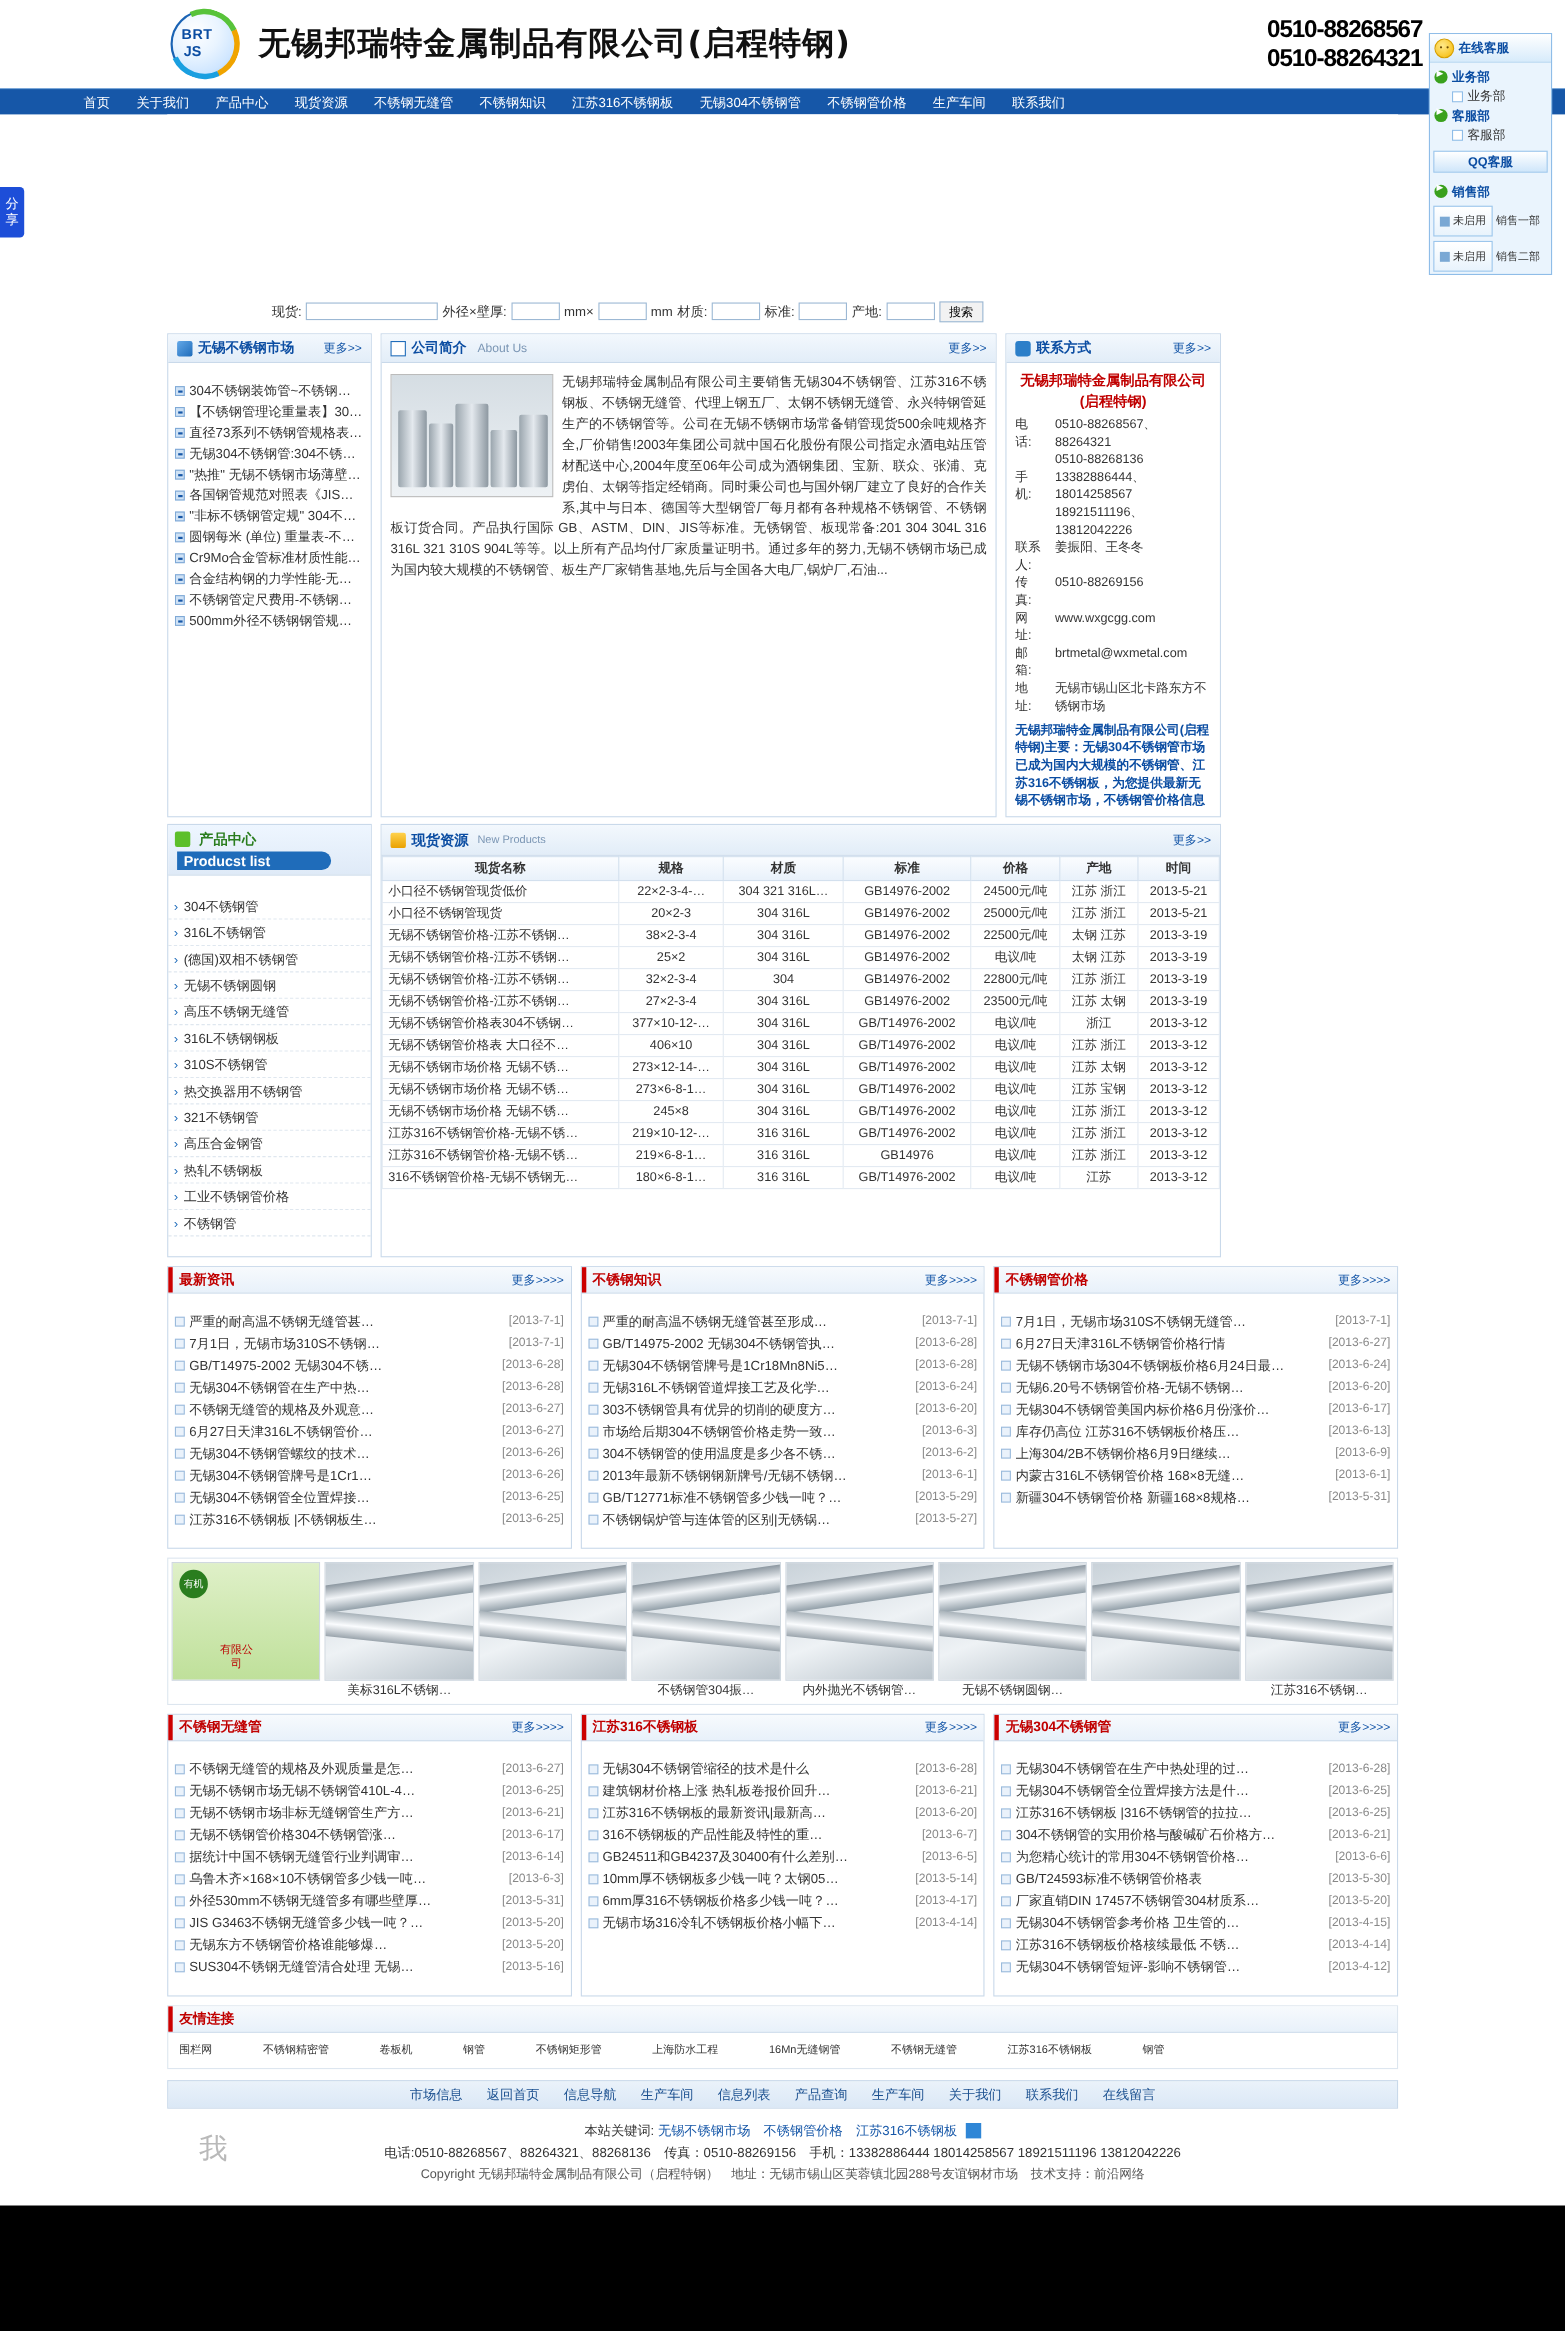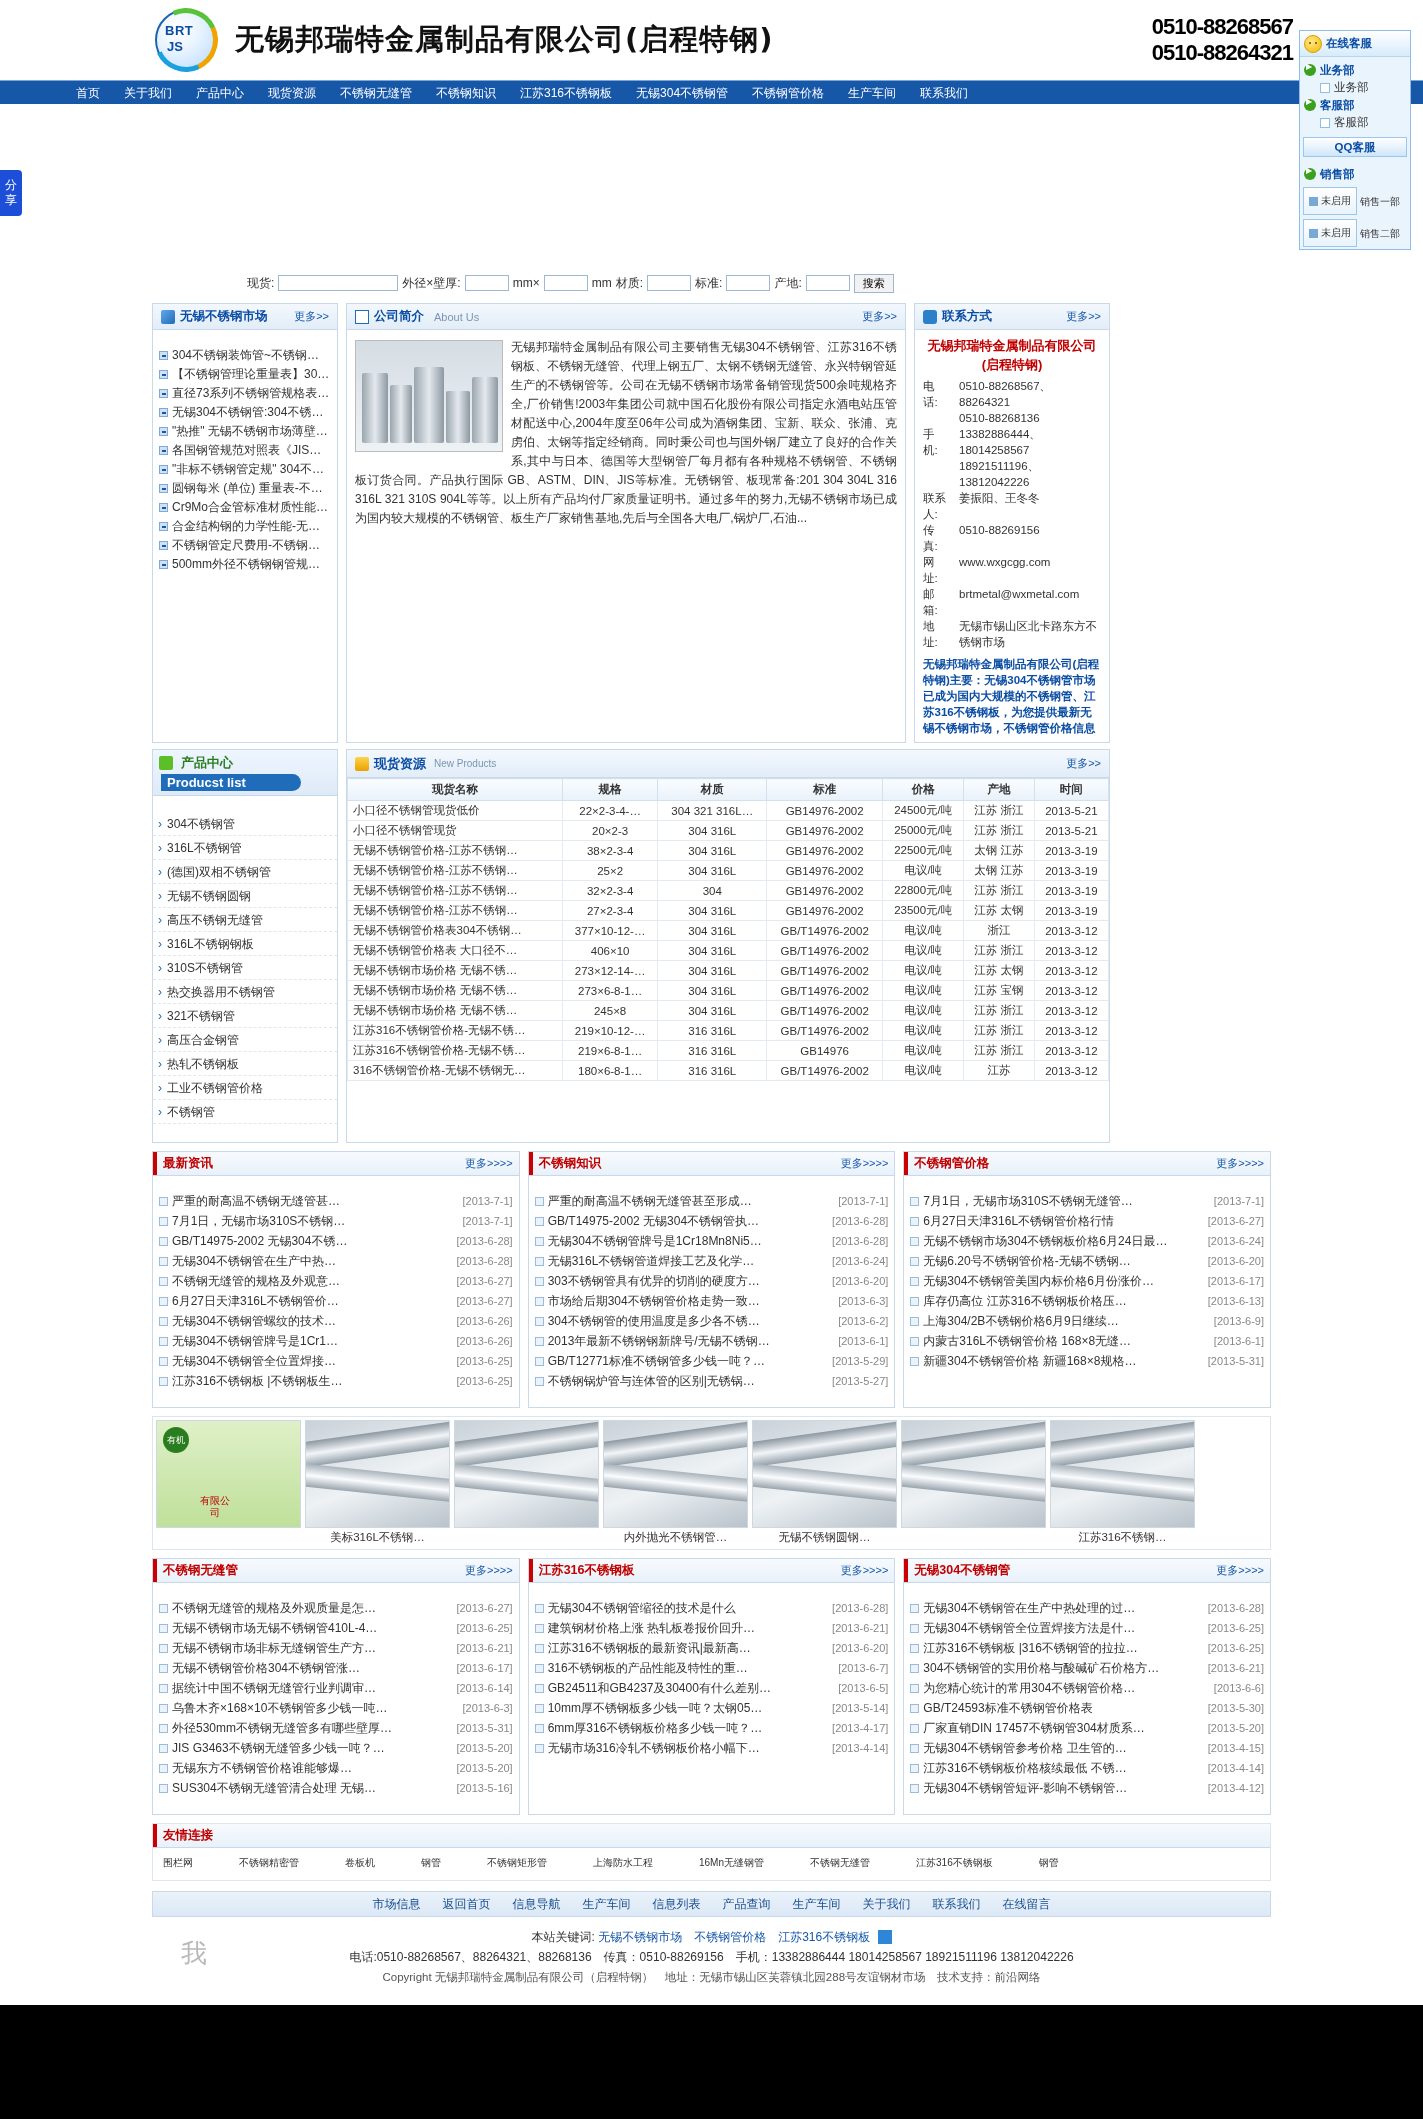--- a/index.html
+++ b/index.html
@@ -790,20 +790,27 @@
           <span class="g1"></span>
           <span class="g2"></span>
         </div>
         <div class="cap"></div>
       </div>
       <div class="it">
         <div class="ph">
           <span class="g1"></span>
           <span class="g2"></span>
         </div>
+        <div class="cap">不锈钢管304振…</div>
+      </div>
+      <div class="it">
+        <div class="ph">
+          <span class="g1"></span>
+          <span class="g2"></span>
+        </div>
         <div class="cap">内外抛光不锈钢管…</div>
       </div>
       <div class="it">
         <div class="ph">
           <span class="g1"></span>
           <span class="g2"></span>
         </div>
         <div class="cap">无锡不锈钢圆钢…</div>
       </div>
       <div class="it">

